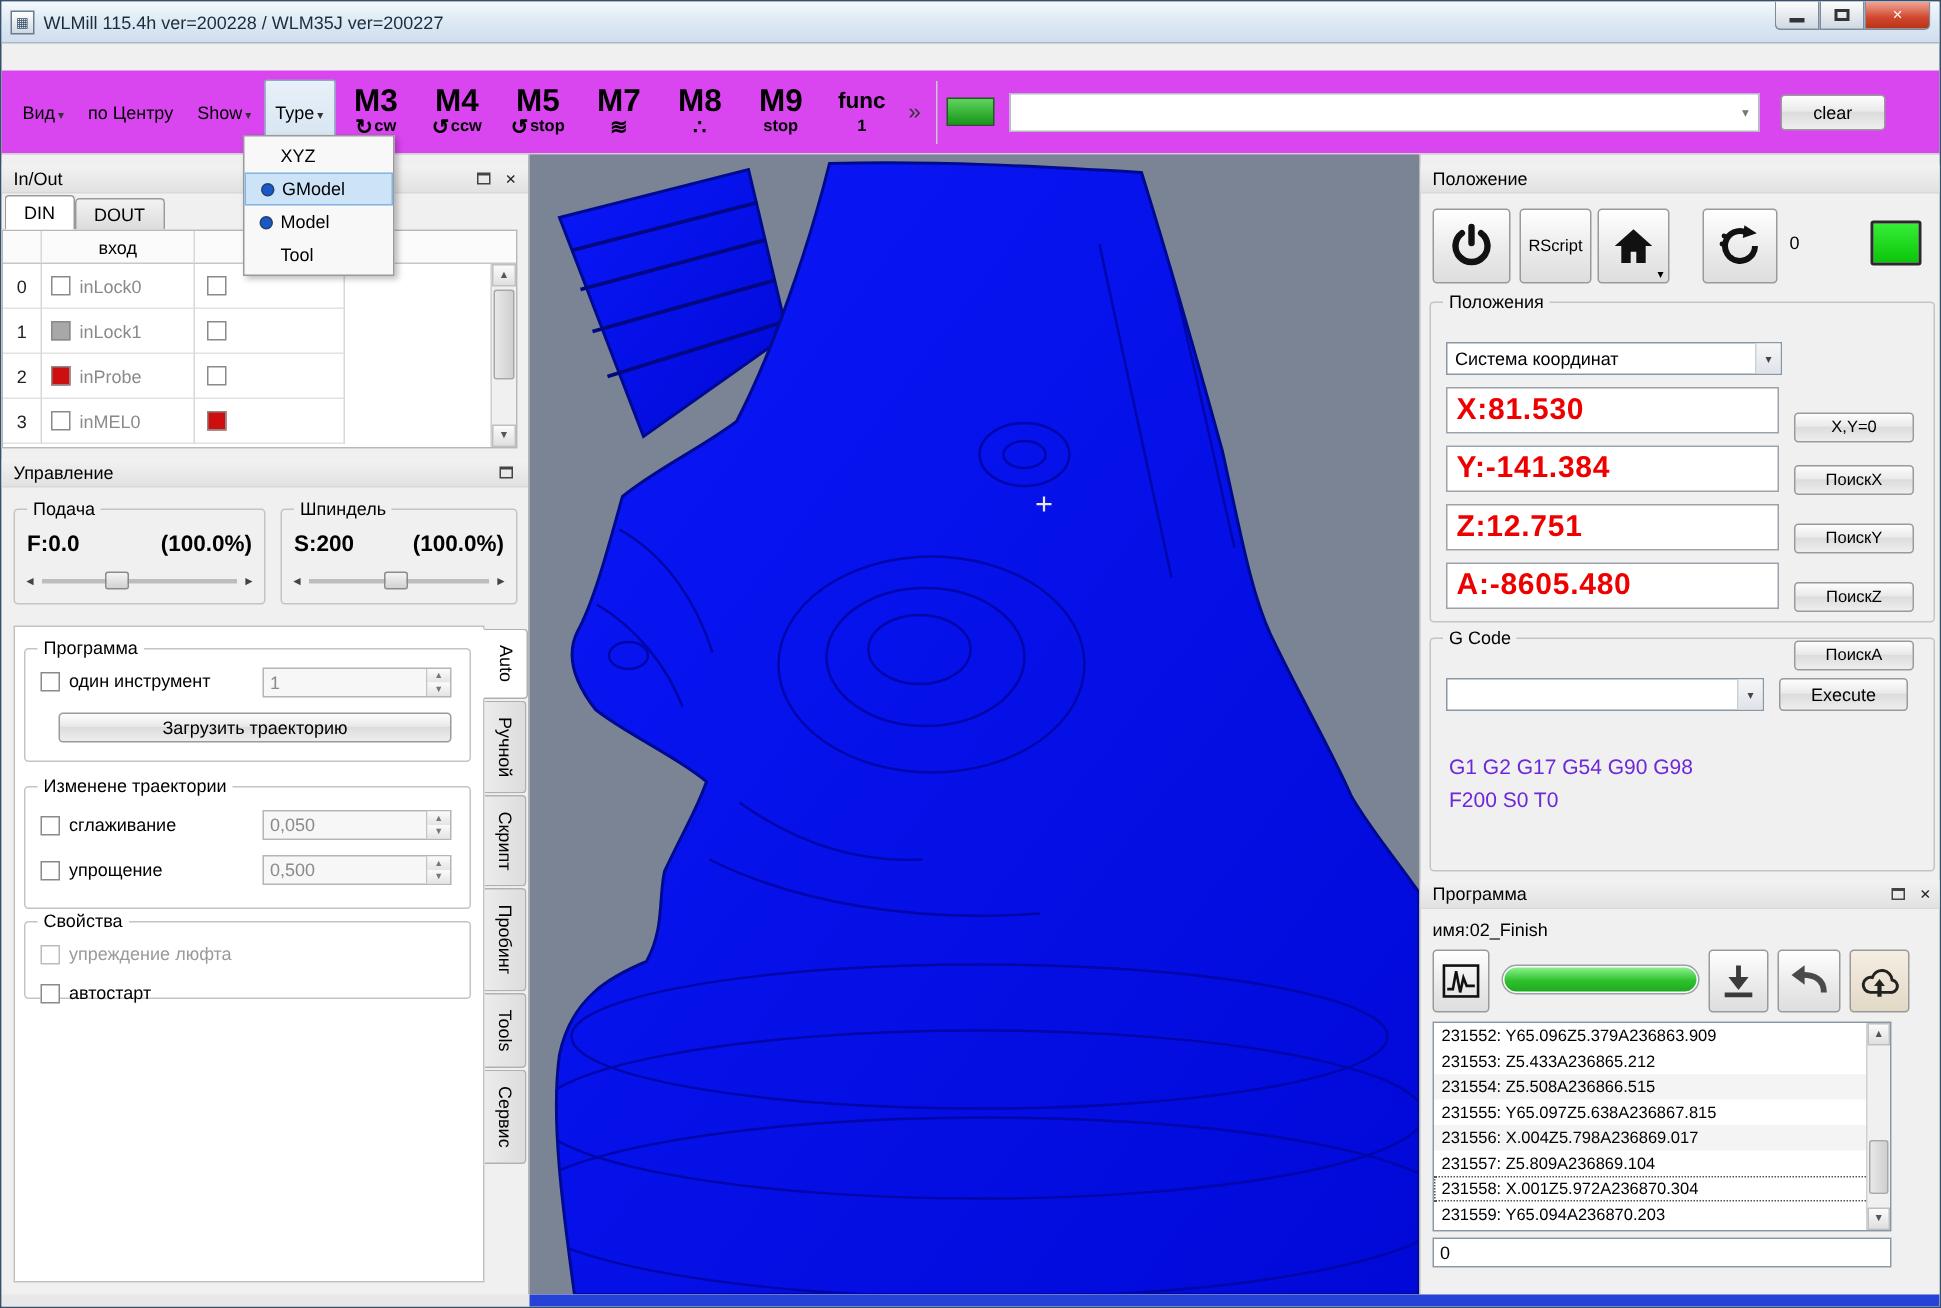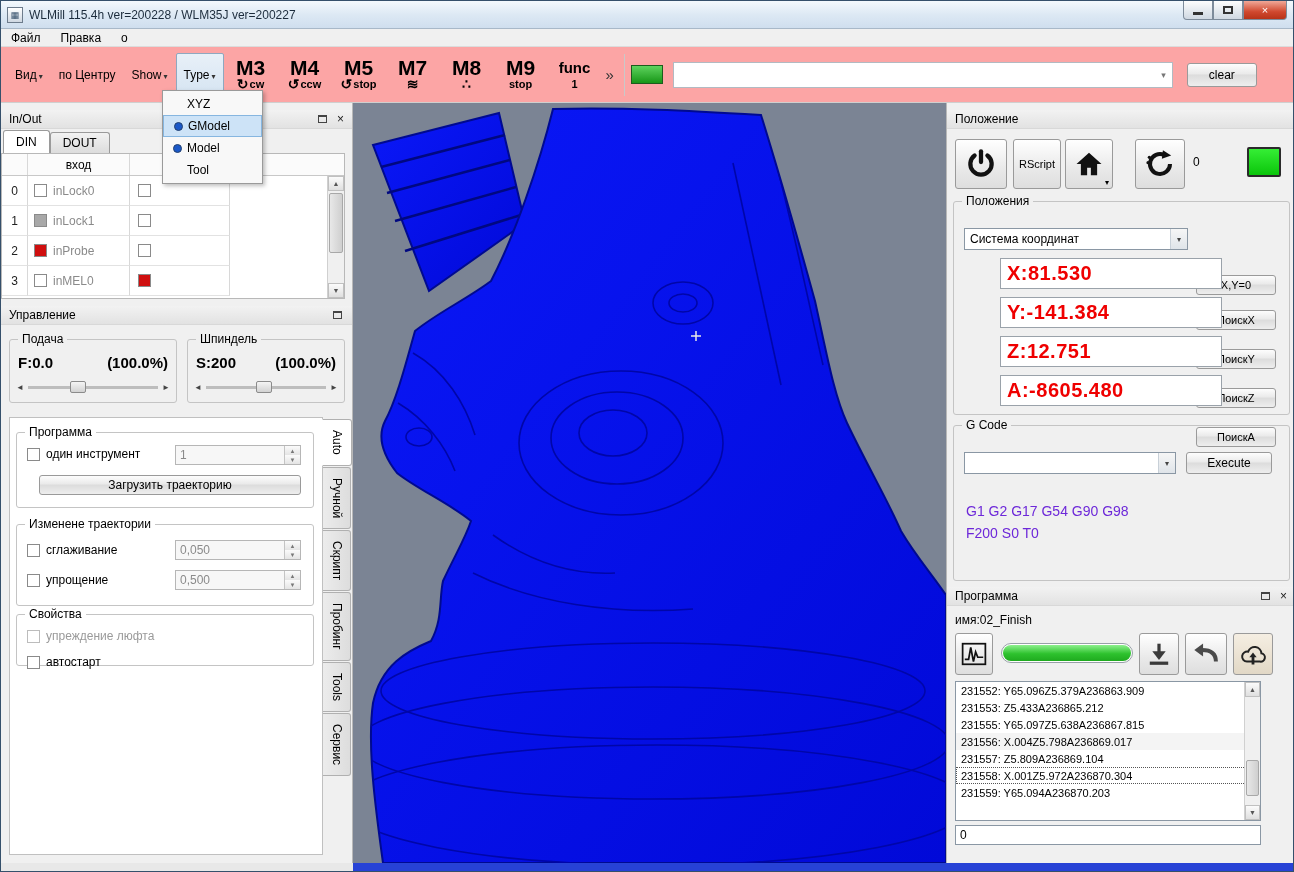--- a/index.html
+++ b/index.html
@@ -19,21 +19,21 @@
   .winbtn.close { width:44px; background:linear-gradient(#f0a898,#d0482e 60%,#b83318); color:#fff; border-bottom-right-radius:4px; }
   .winbtn.min { border-bottom-left-radius:4px; }
   .minbar { width:10px; height:3px; background:#333; margin-top:6px; }
   .maxbox { width:10px; height:8px; border:2px solid #333; }
 
   .menubar { position:absolute; left:0; top:28px; width:100%; height:18px; background:#f0f0f0; border-bottom:1px solid #dcdcdc;
     display:flex; align-items:center; }
   .menu-item { padding:2px 10px; }
 
   
-  .toolbar { position:absolute; left:0; top:46px; width:100%; height:56px; background:#fca5a5; border-bottom:1px solid #cfcfcf;
+  .toolbar { position:absolute; left:0; top:46px; width:100%; height:56px; background:#d946ef; border-bottom:1px solid #cfcfcf;
     display:flex; align-items:center; }
   .tbtn { height:44px; display:flex; flex-direction:column; align-items:center; justify-content:center;
     padding:0 7px; border:1px solid transparent; border-radius:2px; }
   .tbtn .lab { font-size:12px; }
   .tbtn.pressed { border-color:#8fa8c0; background:linear-gradient(#e8f0f8,#d5e4f2); }
   .drop-arrow { font-size:8px; color:#333; margin-left:2px; }
   .mbtn { width:54px; height:46px; display:flex; flex-direction:column; align-items:center; justify-content:center; }
   .mbtn .mlab { font-size:21px; font-weight:bold; line-height:18px; }
   .mbtn .msub { font-size:11px; font-weight:bold; line-height:14px; display:flex; align-items:center; gap:1px; }
   .mbtn .micon { font-size:14px; font-weight:bold; }
@@ -113,21 +113,21 @@
   .spin .arrows { width:16px; border-left:1px solid #c4c4c4; display:flex; flex-direction:column; }
   .spin .arrows div { flex:1; display:flex; align-items:center; justify-content:center; font-size:6px; color:#777; background:linear-gradient(#fbfbfb,#e4e4e4); }
 
   
   .viewport { position:absolute; left:352px; top:102px; width:593px; height:760px; background:#7b8494; overflow:hidden; }
 
   
   .bigbtn { position:absolute; height:50px; background:linear-gradient(#ffffff,#e9e9e9 60%,#dedede); border:1px solid #9a9a9a; border-radius:3px;
     display:flex; align-items:center; justify-content:center; }
   .green-sq { position:absolute; width:34px; height:30px; background:linear-gradient(#35ee35,#0bc50b); border:2px solid #2a2a2a; border-radius:2px; }
-  .coordbox { position:absolute; width:222px; height:31px; background:#fff; border:1px solid #9aa2aa; display:flex; align-items:center; padding-left:6px;margin-left:36px; }
+  .coordbox { position:absolute; width:222px; height:31px; background:#fff; border:1px solid #9aa2aa; display:flex; align-items:center; padding-left:6px; }
   .coordbox span { font-size:20px; font-weight:bold; color:#ef0000; letter-spacing:0.5px; }
   .mini-btn { position:absolute; width:80px; height:20px; font-size:11px;margin-top:46px; }
   .combo { position:absolute; height:22px; background:#fff; border:1px solid #8a97a4; display:flex; align-items:center; padding-left:5px; }
   .combo .arr { margin-left:auto; width:17px; align-self:stretch; display:flex; align-items:center; justify-content:center;
     font-size:8px; color:#444; border-left:1px solid #c8d0d8; background:linear-gradient(#f6f6f6,#dfe4e9); }
   .modal-text { position:absolute; font-size:14px; color:#6d28d9; line-height:22px; }
 
   .progress { position:absolute; width:132px; height:20px; border:1px solid #98a0a8; border-radius:10px; background:#fff; padding:1px; }
   .progress .fill { width:100%; height:100%; border-radius:9px; background:linear-gradient(#8cf08c,#2ec22e 55%,#1faa1f); }
 
@@ -155,25 +155,20 @@
         </div>
       <div class="winbtn">
           <span class="maxbox"></span>
         </div>
       <div class="winbtn close">
           <span>×</span>
         </div>
     </div>
   </div>
 
-  <div class="menubar">
-    <span class="menu-item">Файл</span>
-    <span class="menu-item">Правка</span>
-    <span class="menu-item">о</span>
-  </div>
 
   <div class="toolbar">
     <div class="tbtn" style="margin-left:6px">
       <span class="lab"><span>Вид</span><span class="drop-arrow">▾</span></span>
     </div>
     <div class="tbtn">
         <span class="lab">по Центру</span>
       </div>
     <div class="tbtn">
       <span class="lab"><span>Show</span><span class="drop-arrow">▾</span></span>
@@ -600,20 +595,21 @@
       <svg width="28" height="28" viewBox="0 0 24 24">
         <path d="M6.8 18.5 a4.3 4.3 0 1 1 1.1 -8.5 A5.8 5.8 0 0 1 19.2 11.4 a3.4 3.4 0 0 1 -1.2 7.1 z" fill="none" stroke="#222" stroke-width="1.7"></path>
         <path d="M12 21 V13.5" stroke="#222" stroke-width="2.4" fill="none"></path>
         <path d="M8.9 14.8 L12 10.8 15.1 14.8 z" fill="#222"></path>
       </svg>
     </div>
 
     <div class="gcode-list">
       <div class="gl-row">231552: Y65.096Z5.379A236863.909</div>
       <div class="gl-row">231553: Z5.433A236865.212</div>
+      <div class="gl-row alt">231554: Z5.508A236866.515</div>
       <div class="gl-row">231555: Y65.097Z5.638A236867.815</div>
       <div class="gl-row alt">231556: X.004Z5.798A236869.017</div>
       <div class="gl-row">231557: Z5.809A236869.104</div>
       <div class="gl-row sel">231558: X.001Z5.972A236870.304</div>
       <div class="gl-row">231559: Y65.094A236870.203</div>
       <div class="gl-scroll">
         <div class="vs-btn" style="position:absolute; top:0; left:0; right:0">▲</div>
         <div class="vs-thumb" style="top:78px; height:36px"></div>
         <div class="vs-btn" style="position:absolute; bottom:0; left:0; right:0">▼</div>
       </div>

